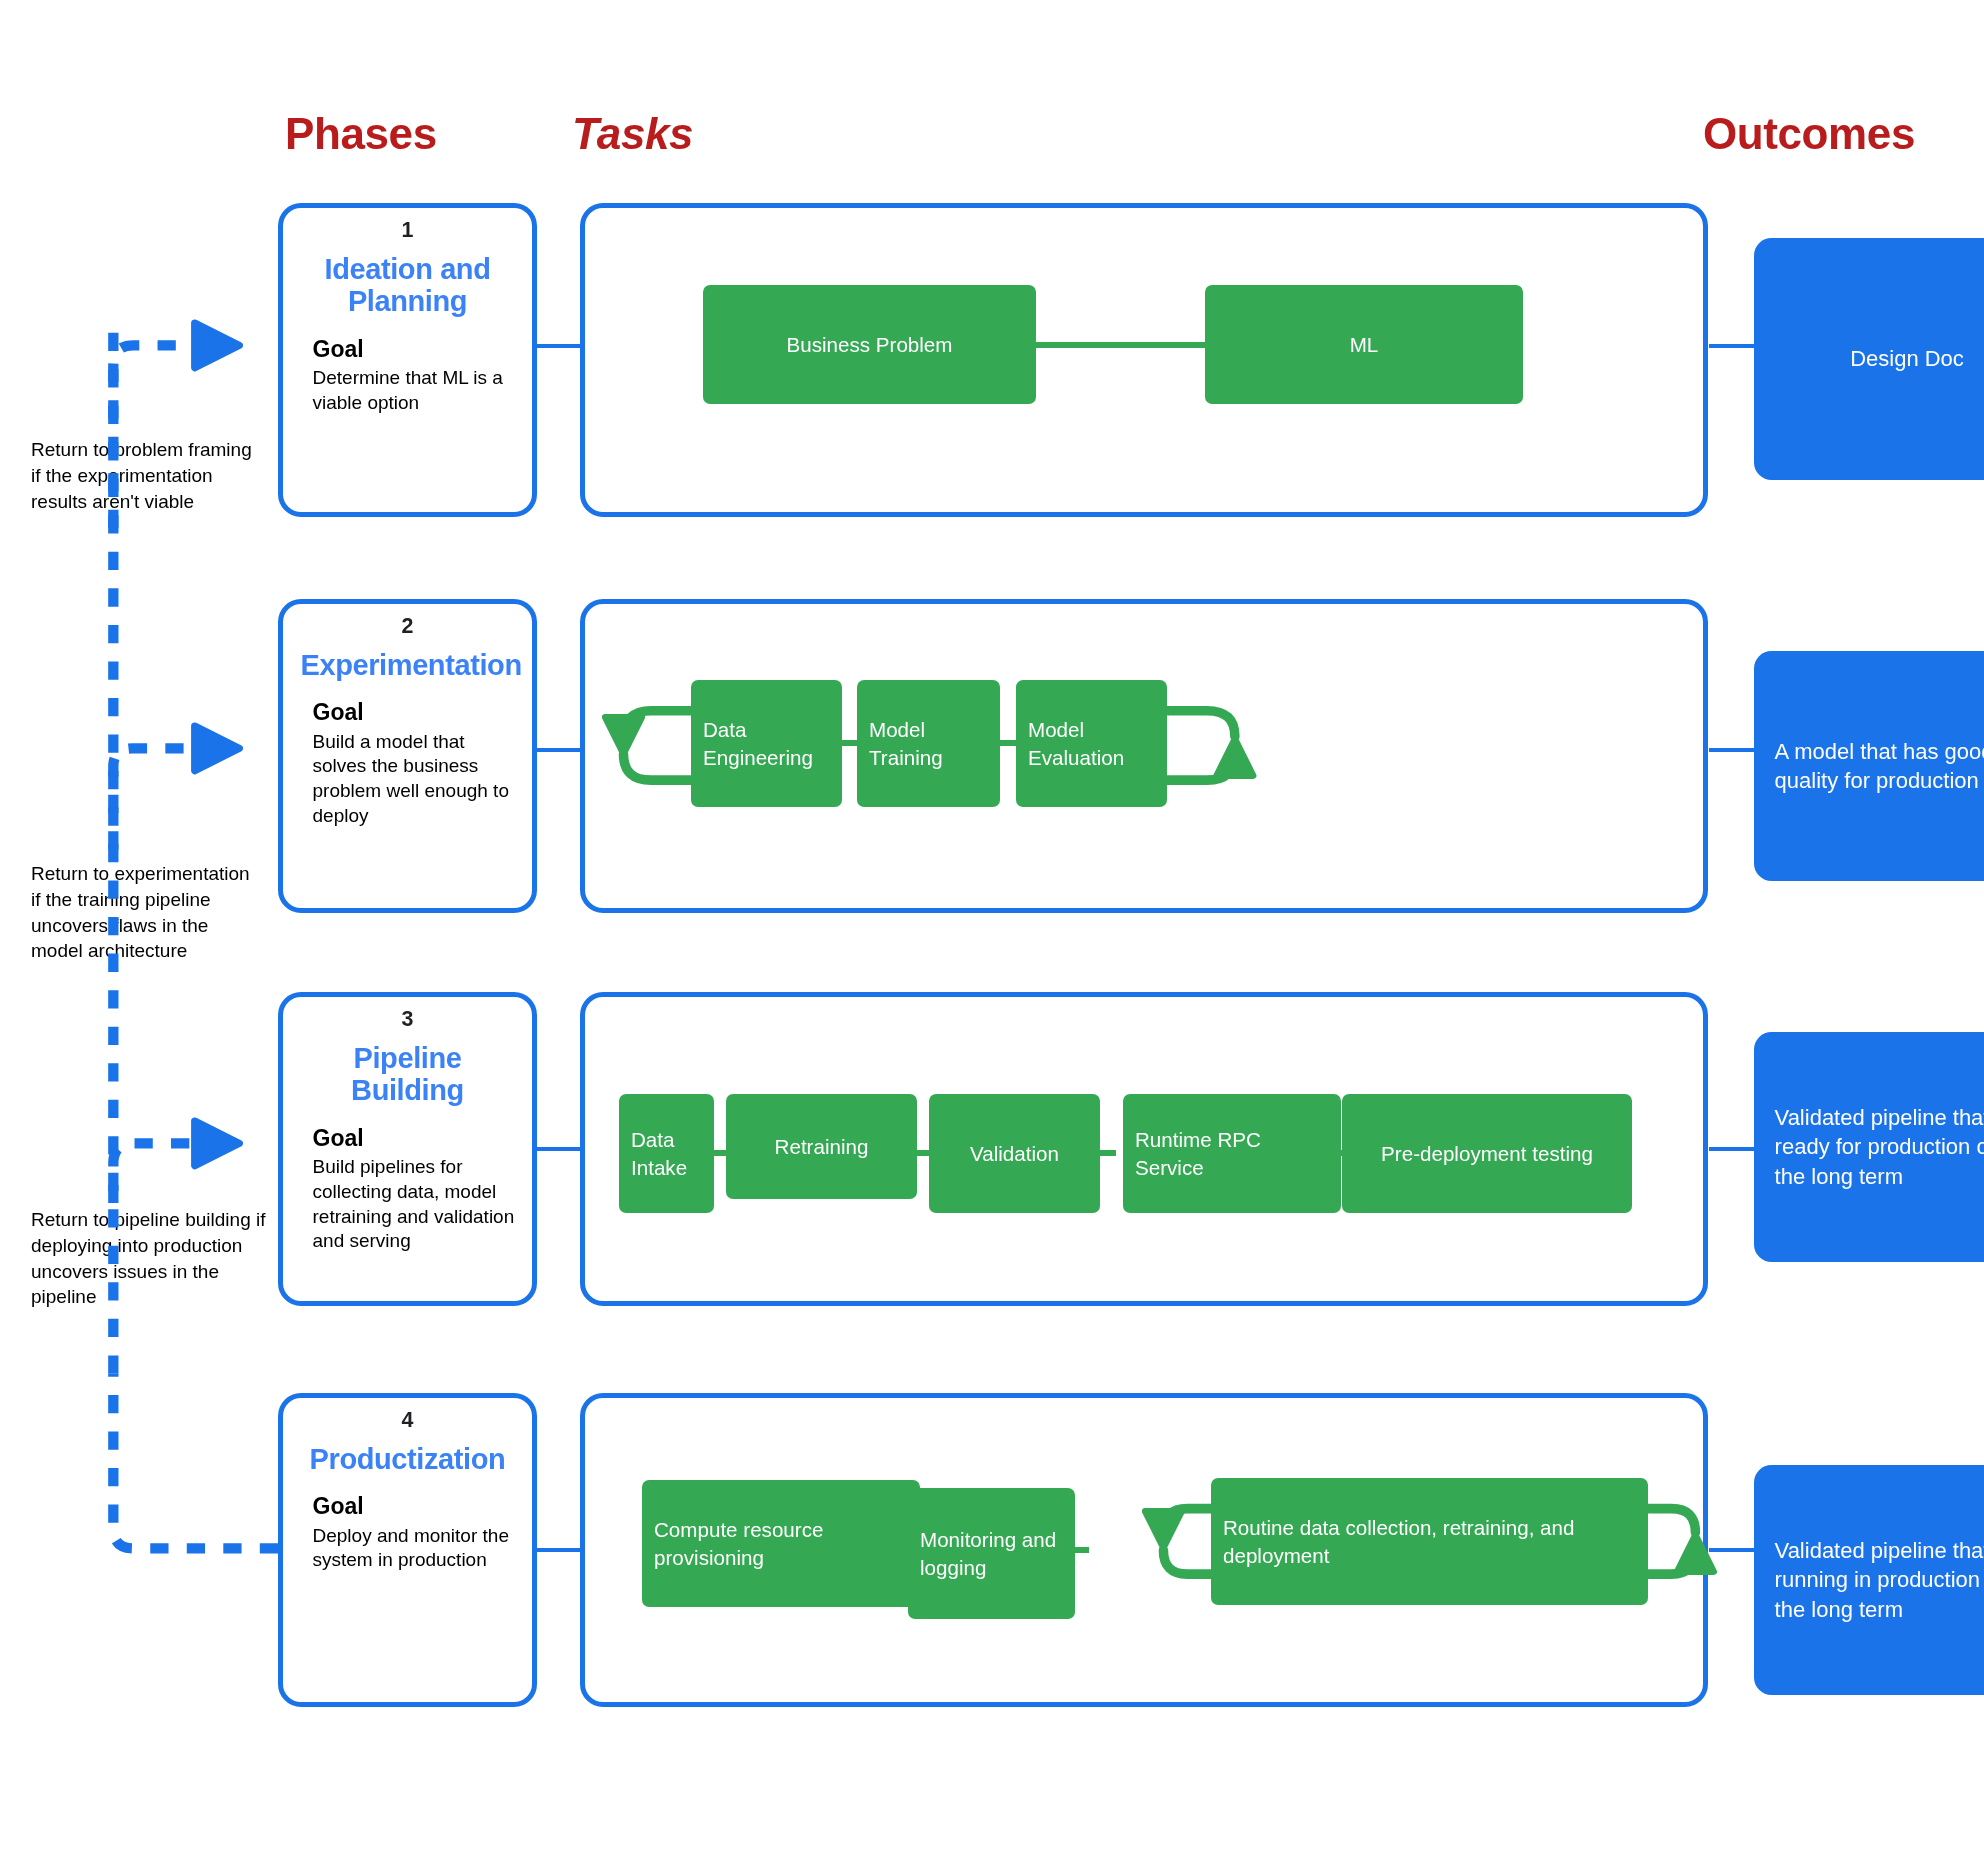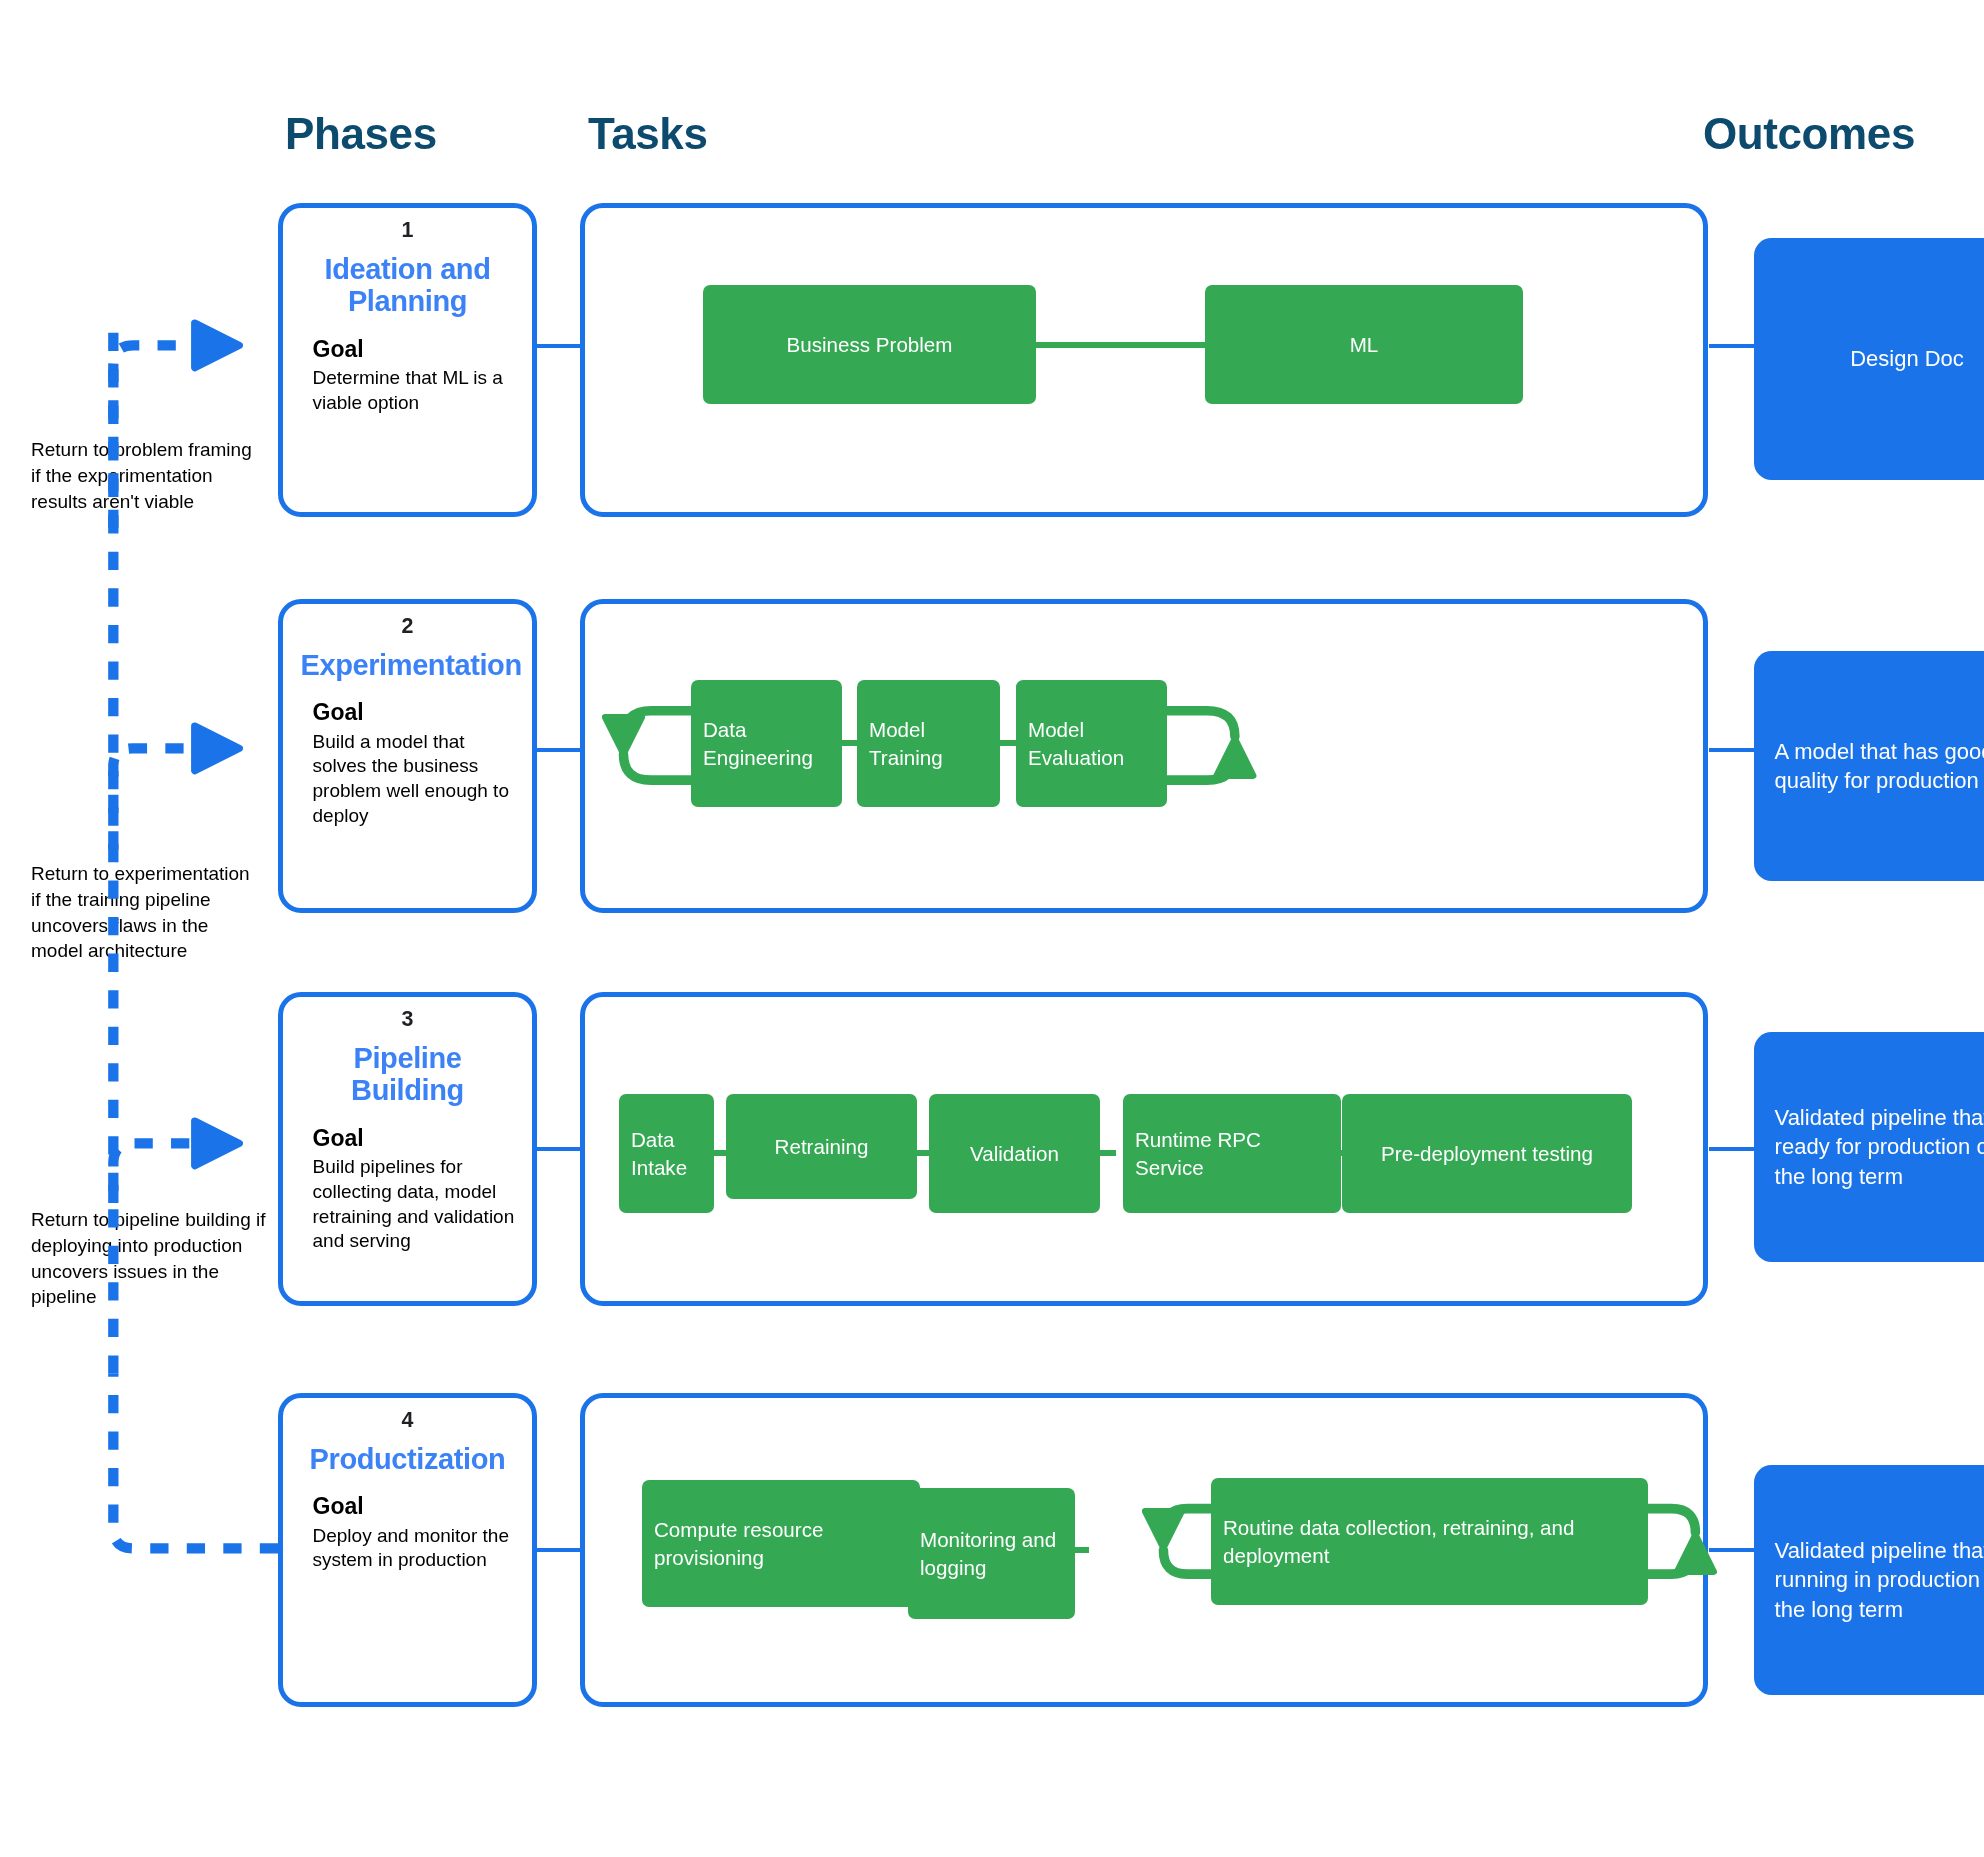--- a/index.html
+++ b/index.html
@@ -6,24 +6,24 @@
   body{
     width:2253px;height:1858px;position:relative;overflow:hidden;
     font-family:"Liberation Sans","DejaVu Sans",sans-serif;
     color:#000000;
   }
   #canvas{position:absolute;left:0;top:0;width:2253px;height:1858px;}
 
   
   .col-header{
     position:absolute;font-weight:bold;font-size:44px;letter-spacing:-0.4px;
-    color:#0c4a6e;white-space:nowrap;
+    color:#b91c1c;white-space:nowrap;
   }
   #hdr-phases{left:285px;top:109px;}
-  #hdr-tasks{left:588px;top:109px;}
+  #hdr-tasks{left:572px;top:109px;font-style:italic;}
   #hdr-outcomes{left:1703px;top:109px;}
 
   
   .phase-card{
     position:absolute;box-sizing:border-box;
     border:5.2px solid #1A73E8;border-radius:23px;background:#ffffff;
     padding:11px 17.5px 12px 17.5px;
   }
   .phase-num{
     text-align:center;font-size:21.4px;font-weight:bold;color:#202124;

